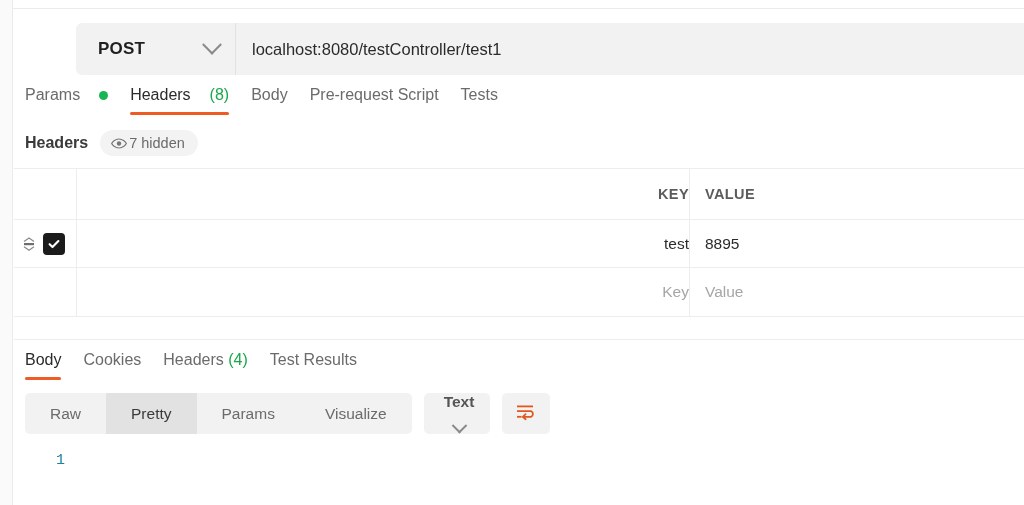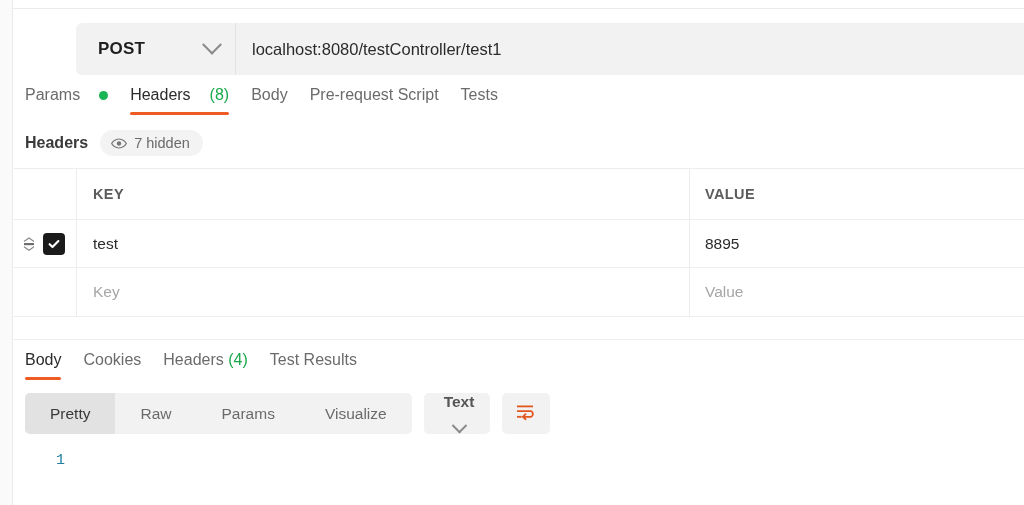--- a/index.html
+++ b/index.html
@@ -141,21 +141,21 @@
     box-sizing: border-box;
   }
   .headers-title {
     font-size: 16px;
     font-weight: bold;
     color: #3a3a3a;
   }
   .hidden-pill {
     display: inline-flex;
     align-items: center;
-    gap: 7px;
+    gap: 2px;
     background: #f3f3f3;
     border-radius: 16px;
     padding: 5px 13px 5px 11px;
     font-size: 14.5px;
     color: #6b6b6b;
     cursor: pointer;
   }
   .eye {
     position: relative;
     width: 16px; height: 10px;
@@ -192,20 +192,21 @@
   }
   .c-key {
     flex: 0 0 613px;
     width: 613px;
     height: 100%;
     display: flex;
     align-items: center;
     padding-left: 16px;
     box-sizing: border-box;
     border-right: 1px solid #ededed;
+    justify-content: flex-end;
   }
   .c-val {
     flex: 1;
     height: 100%;
     display: flex;
     align-items: center;
     padding-left: 15px;
     box-sizing: border-box;
     text-align: center;
   }
@@ -473,25 +474,25 @@
       <span>Headers</span>
       <span class="count-green">(4)</span>
     </div>
     <div class="resp-tab">
       <span>Test Results</span>
     </div>
   </div>
 
   <div class="fmt-bar">
     <div class="seg-group">
+      <div class="seg">
+        <span>Raw</span>
+      </div>
       <div class="seg active">
         <span>Pretty</span>
-      </div>
-      <div class="seg">
-        <span>Raw</span>
       </div>
       <div class="seg">
         <span>Params</span>
       </div>
       <div class="seg">
         <span>Visualize</span>
       </div>
     </div>
 
     <div class="type-select">

